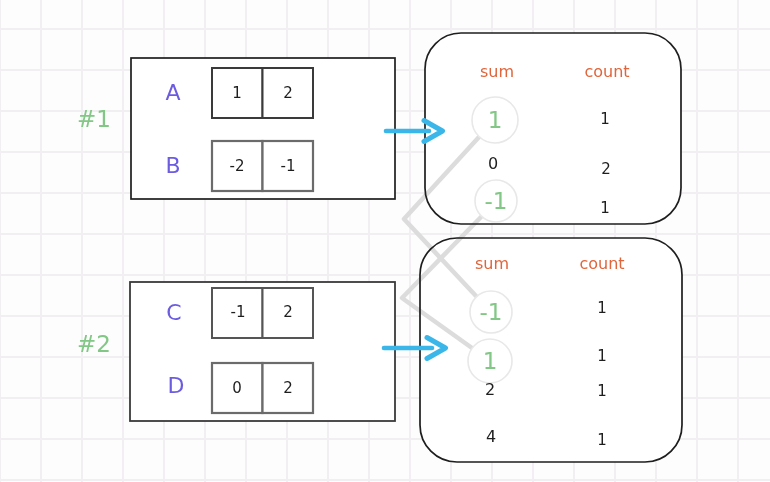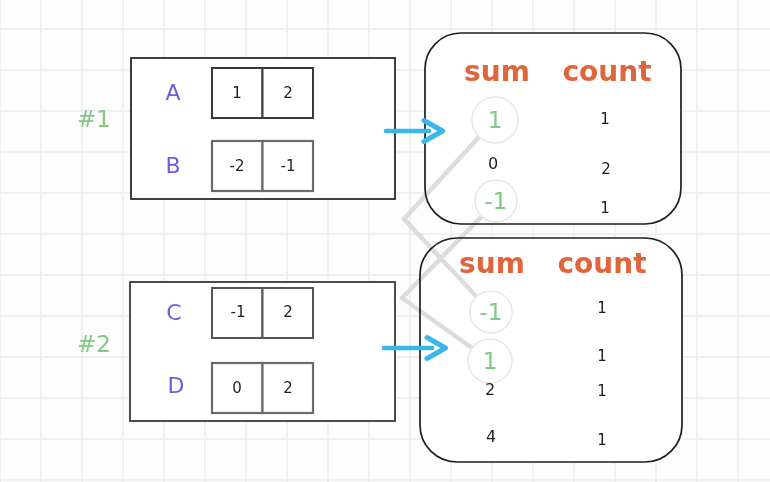--- a/index.html
+++ b/index.html
@@ -22,21 +22,21 @@
     white-space:nowrap;
     line-height:1;
     color:#1e1e1e;
   }
   .green{color:#82c785;}
   .purple{color:#6c5ce0;}
   .orange{color:#e0653a;}
   .grouplabel{font-size:23px;}
   .rowletter{font-size:22px;}
   .cellnum{font-size:15px;}
-  .hdr{font-size:28px;font-weight:bold;}
+  .hdr{font-size:16px;}
   .matched{font-size:23px;}
   .sumnum{font-size:16px;}
   .cnum{font-size:15px;}
 </style>
 </head>
 <body>
 
 <div class="canvas">
 
   <svg class="layer" width="770" height="482" viewBox="0 0 770 482">

